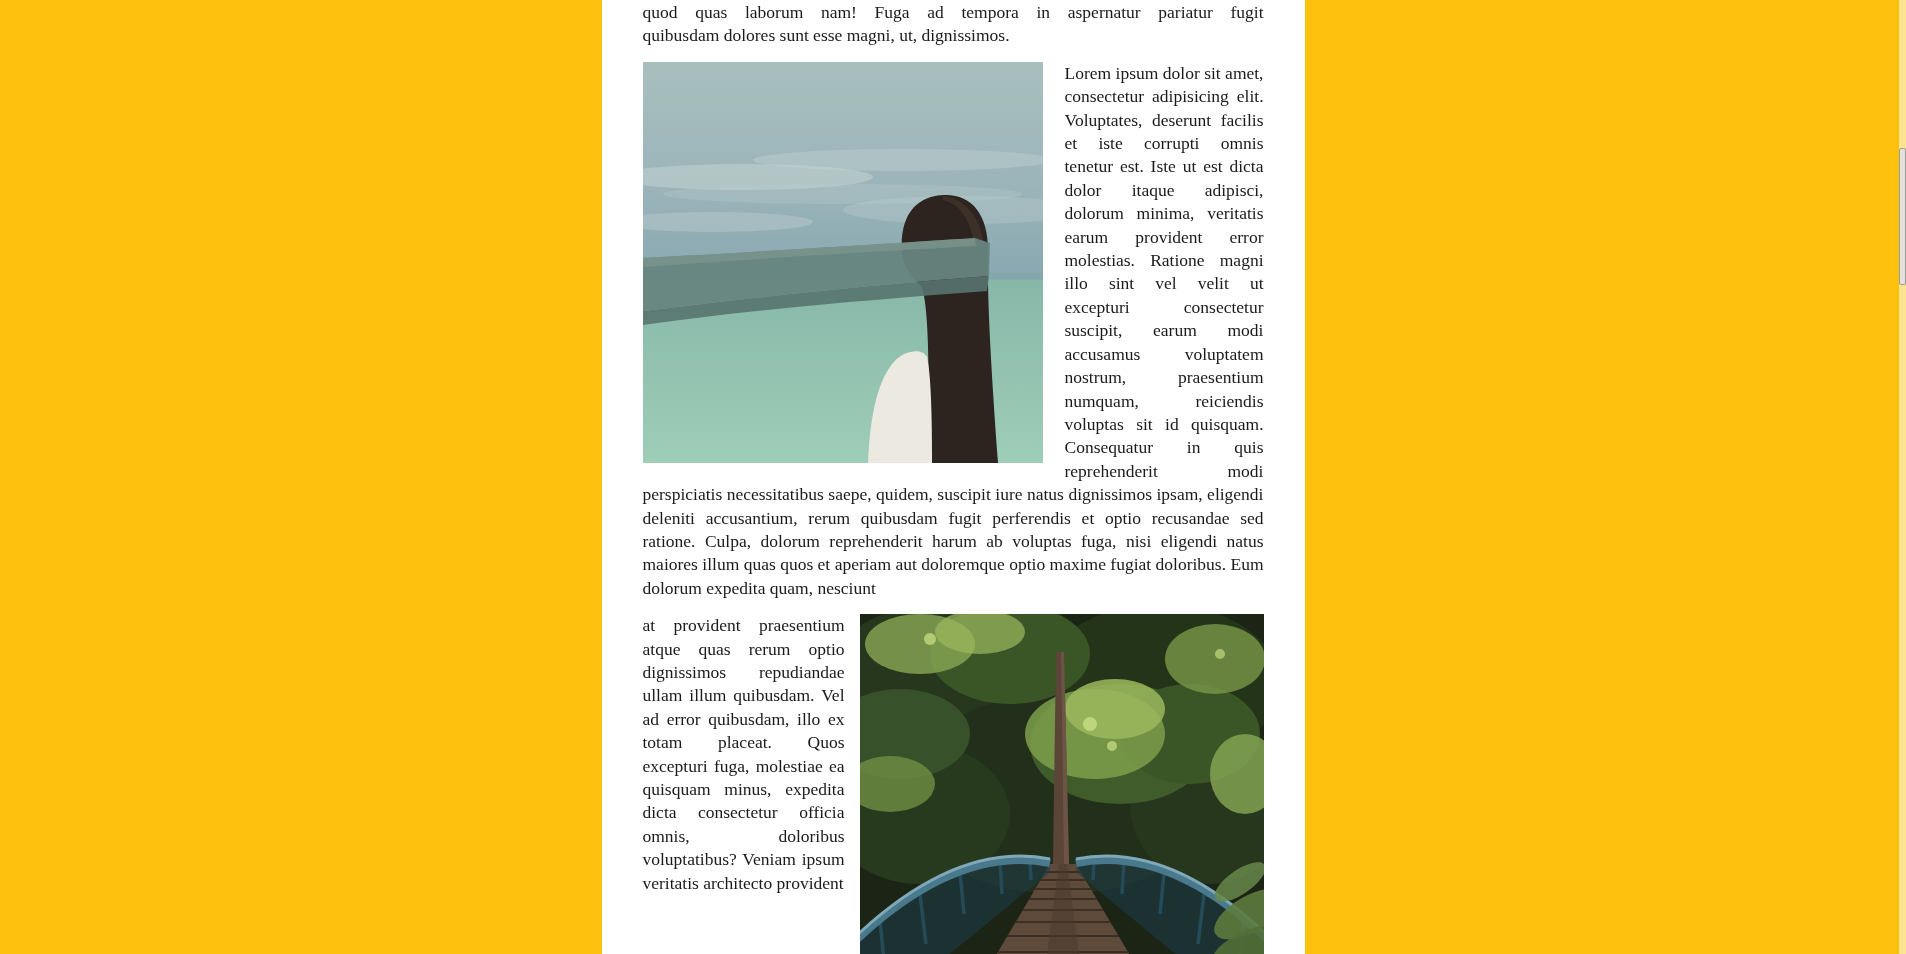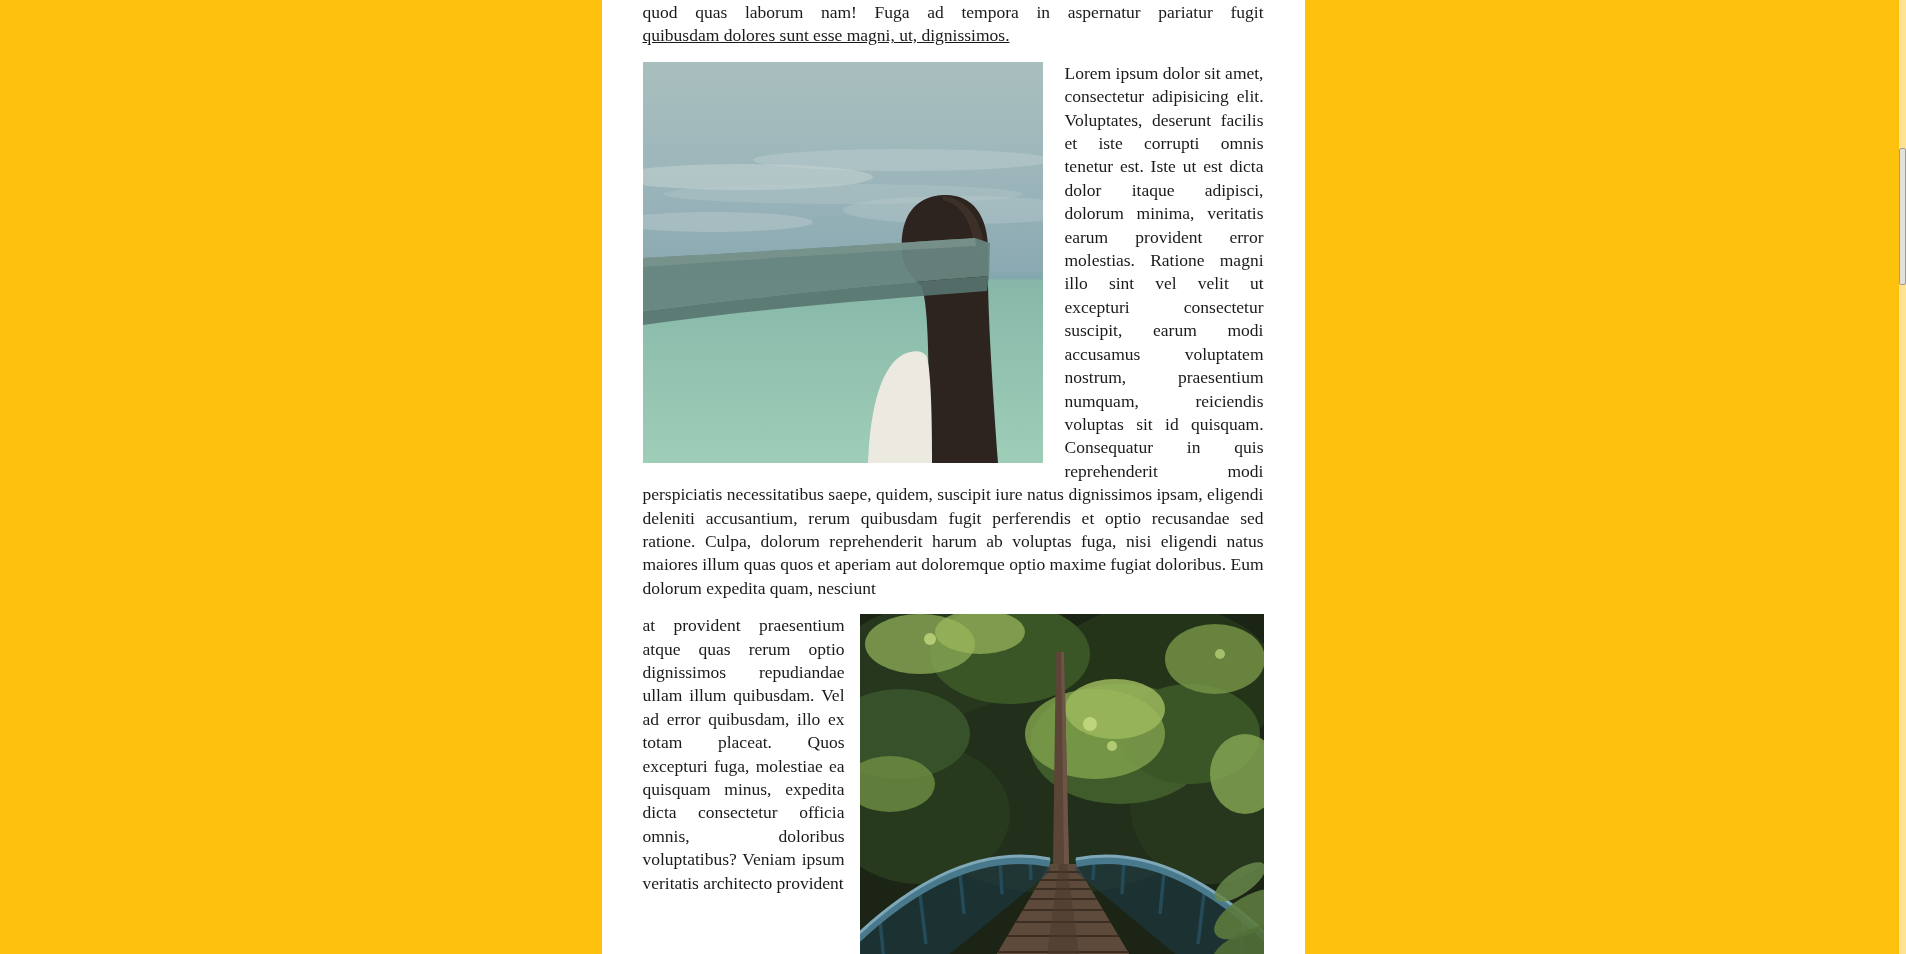--- a/index.html
+++ b/index.html
@@ -24,21 +24,21 @@
     color: #1A1A1A;
     font-size: 17.5px;
     line-height: 23.4px;
     text-align: justify;
   }
 
   .para { margin: 0 0 14px 0; }
 
   
   .jline { display: block; text-align: justify; text-align-last: justify; }
-  .jlast { display: block; text-align: left; text-decoration: underline; }
+  .jlast { display: block; text-align: left; }
 
   .photo { display: block; overflow: hidden; background: #cfd8d6; }
   .photo svg { display: block; width: 100%; height: 100%; }
   .photo-left  { float: left;  width: 400px; height: 401px; margin: 0 22px 15px 0; }
   .photo-right { float: right; width: 404px; height: 500px; margin: 0 0 15px 15px; }
 
   
   .scrollbar {
     position: absolute; top: 0; right: 0;
     width: 7px; height: 954px;

